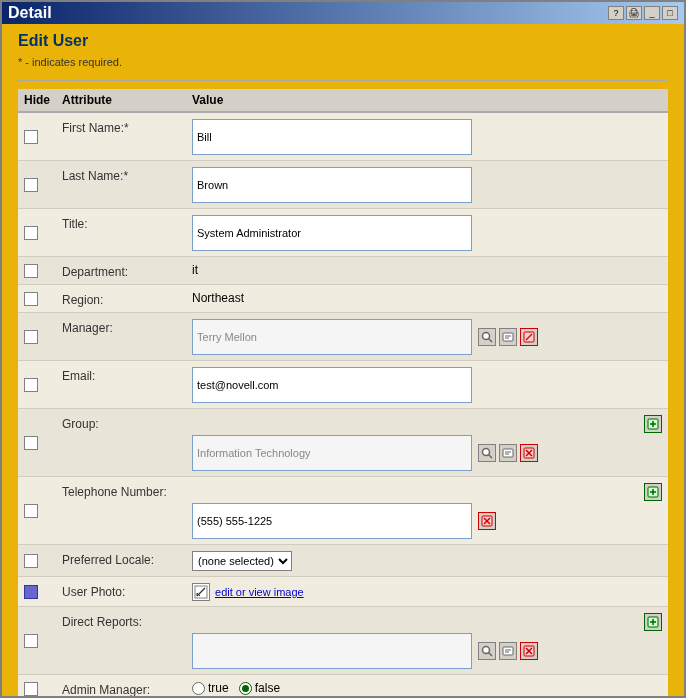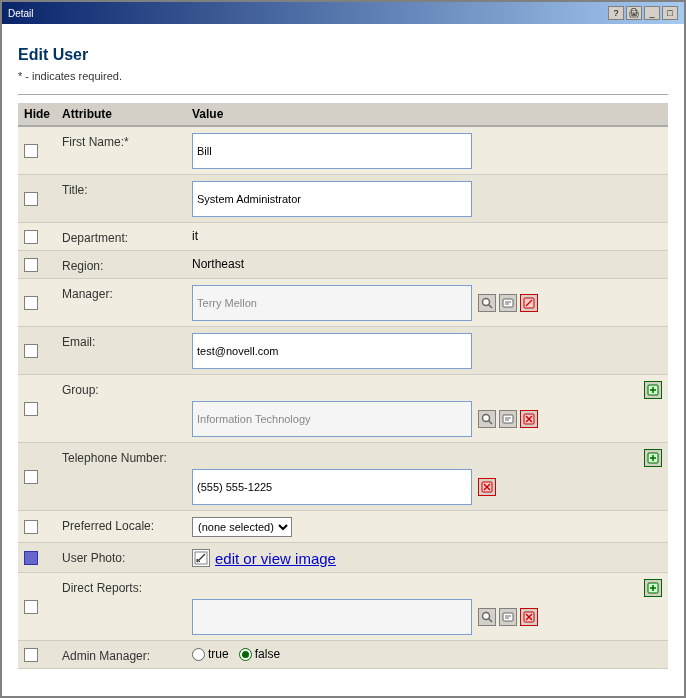--- a/index.html
+++ b/index.html
@@ -23,43 +23,43 @@
       background: linear-gradient(to right, #0a246a, #a6caf0);
       color: white;
       padding: 3px 6px;
       display: flex;
       align-items: center;
       justify-content: space-between;
       height: 22px;
       flex-shrink: 0;
     }
     .title-bar-title {
-      font-size: 10px;
-      font-weight: normal;
+      font-size: 16px;
+      font-weight: bold;
     }
     .title-bar-buttons {
       display: flex;
       gap: 2px;
     }
     .title-btn {
       width: 16px;
       height: 14px;
       background: #d4d0c8;
       border: 1px solid #808080;
       font-size: 9px;
       display: flex;
       align-items: center;
       justify-content: center;
       cursor: pointer;
       color: black;
     }
     .content-area {
       flex: 1;
-      background: #ffffff;
-      padding: 22px 16px;
+      background: #eab308;
+      padding: 8px 16px;
       overflow-y: auto;
     }
     .page-title {
       font-size: 16px;
       font-weight: bold;
       color: #003366;
       margin-bottom: 6px;
     }
     .required-note {
       font-size: 11px;
@@ -203,21 +203,21 @@
     .radio-circle.selected::after {
       content: '';
       width: 7px;
       height: 7px;
       border-radius: 50%;
       background: #006600;
     }
     .edit-photo-link {
       color: #0000cc;
       text-decoration: underline;
-      font-size: 15px;
+      font-size: 11px;
       cursor: pointer;
       margin-left: 3px;
     }
     .photo-edit-icon {
       width: 18px;
       height: 18px;
       border: 1px solid #808080;
       background: white;
       display: inline-flex;
       align-items: center;
@@ -272,20 +272,29 @@
         <tr>
           <td class="hide-col">
             <div class="checkbox"></div>
           </td>
           <td class="attr-col">First Name:*</td>
           <td class="val-col">
             <input type="text" value="Bill" style="">
           </td>
         </tr>
 
+        <tr>
+          <td class="hide-col">
+            <div class="checkbox"></div>
+          </td>
+          <td class="attr-col">Last Name:*</td>
+          <td class="val-col">
+            <input type="text" value="Brown" style="">
+          </td>
+        </tr>
 
         <tr>
           <td class="hide-col">
             <div class="checkbox"></div>
           </td>
           <td class="attr-col">Title:</td>
           <td class="val-col">
             <input type="text" value="System Administrator" style="">
           </td>
         </tr>

